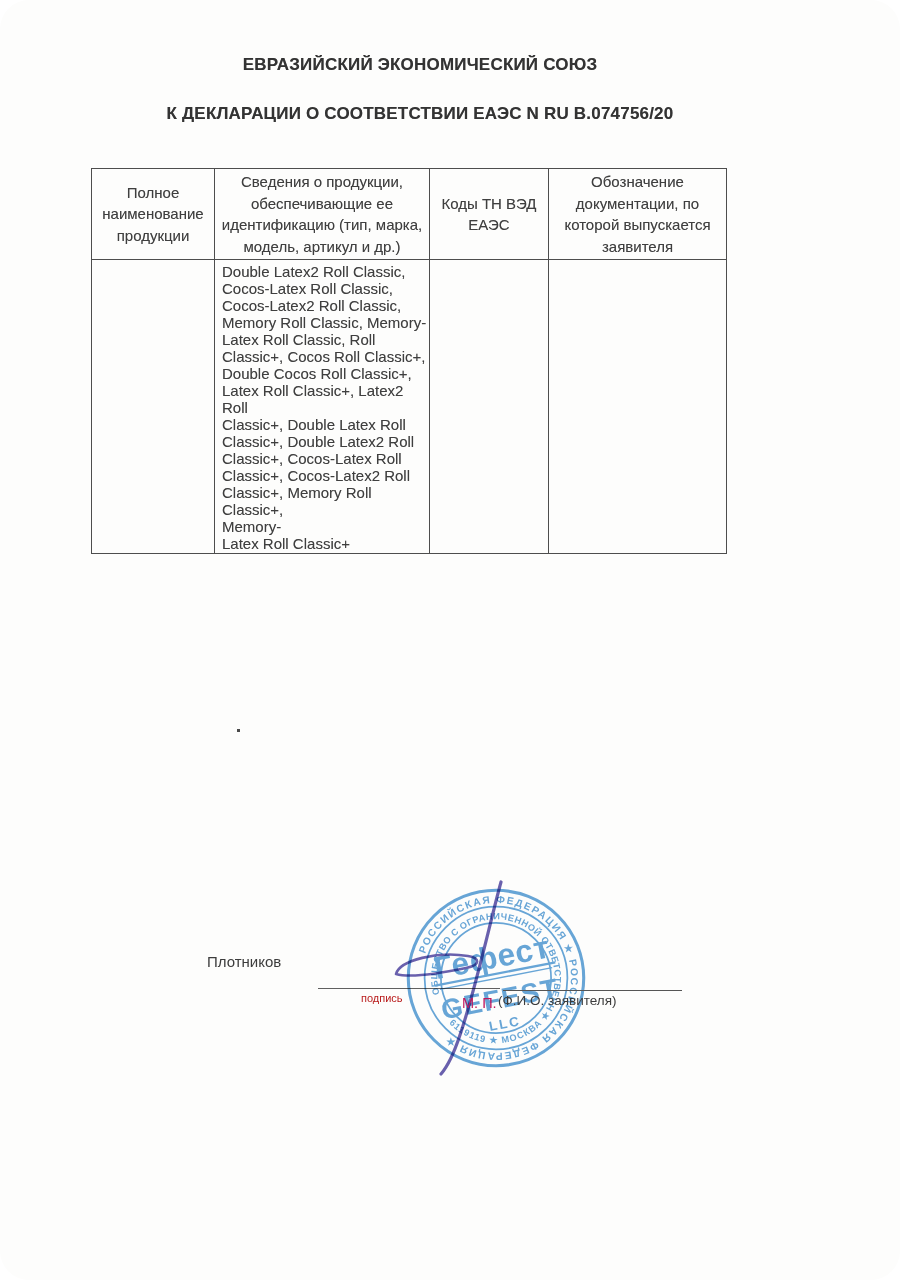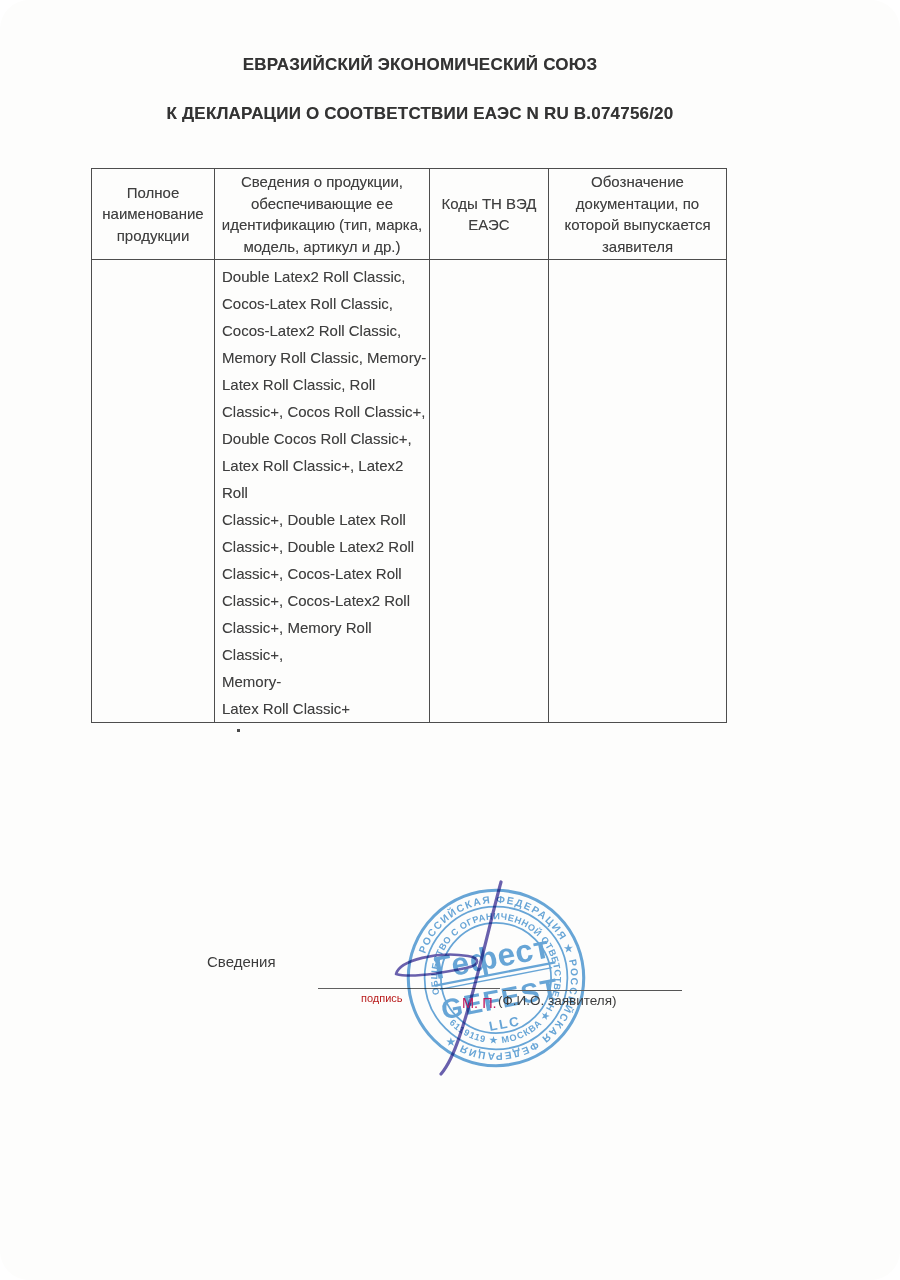--- a/index.html
+++ b/index.html
@@ -52,21 +52,21 @@
   table.decl tr.brow td {
     height: 294px;
     vertical-align: top;
   }
   td.c1 { width: 123px; }
   td.c2 { width: 215px; }
   td.c3 { width: 119px; }
   td.c4 { width: 178px; }
   .cell-products {
     font-size: 16px;
-    line-height: 27px;
+    line-height: 17px;
     white-space: pre-line;
     padding: 3px 2px 0 7px !important;
     text-align: left;
   }
 
   .dot-artifact {
     position: absolute;
     left: 237px; top: 729px;
     width: 3px; height: 3px;
     background: #4a4a4a;
@@ -147,21 +147,21 @@
 Memory-
 Latex Roll Classic+</td>
         <td class="c3"></td>
         <td class="c4"></td>
       </tr>
     </tbody>
   </table>
 
   <div class="dot-artifact"></div>
 
-  <div class="sig-label">Сведения</div>
+  <div class="sig-label">Плотников</div>
   <div class="sig-line1"></div>
   <div class="sig-caption">подпись</div>
   <div class="mp-caption">М. П.</div>
   <div class="name-line"></div>
   <div class="name-caption">(Ф.И.О. заявителя)</div>
 
   <svg class="stamp-svg" viewBox="0 0 200 200" xmlns="http://www.w3.org/2000/svg">
     <defs>
       <path id="stampOuterPath" d="M 26.5 100 a 73.5 73.5 0 1 1 147 0 a 73.5 73.5 0 1 1 -147 0"></path>
       <path id="stampInnerTopPath" d="M 50.2 128.7 A 57.5 57.5 0 1 1 149.8 128.7"></path>

